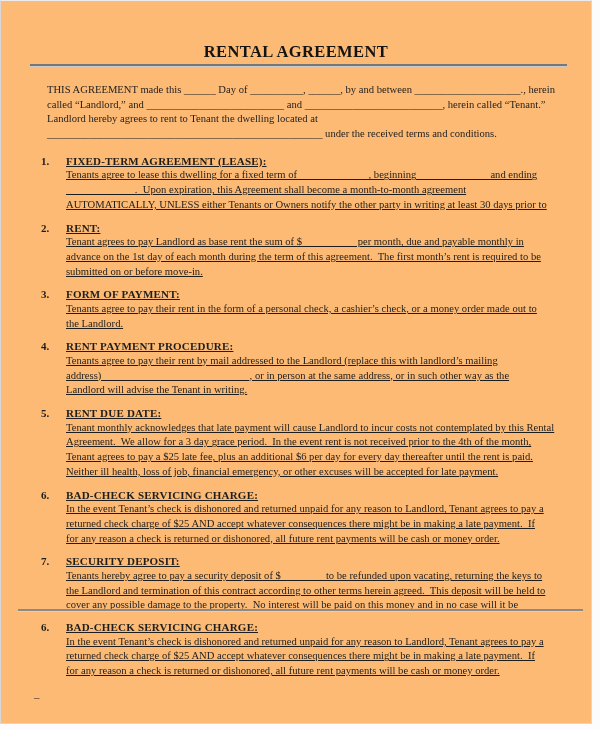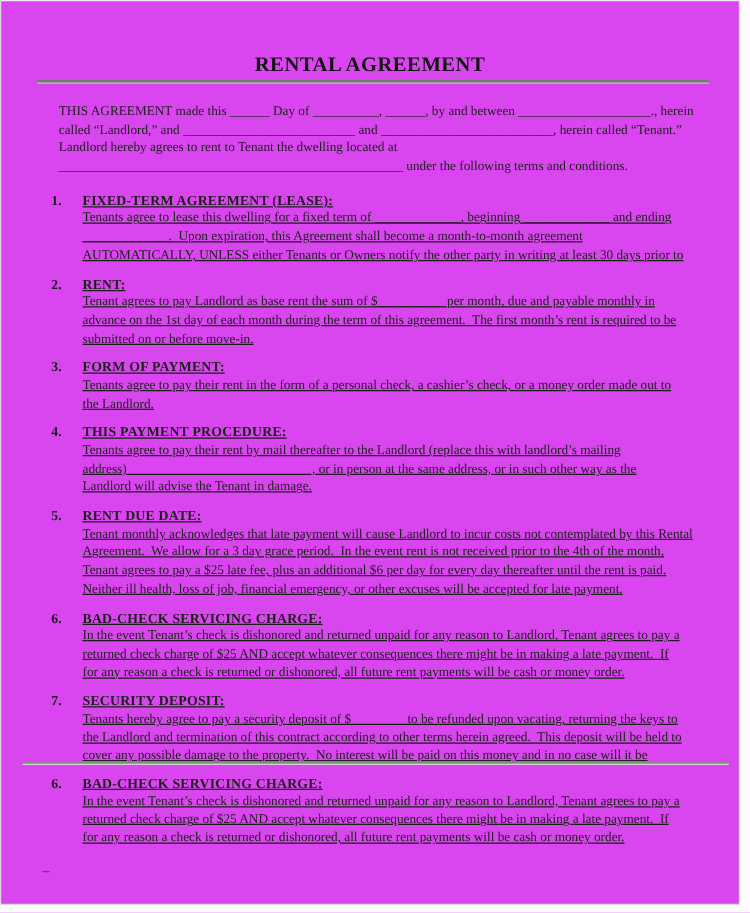--- a/index.html
+++ b/index.html
@@ -9,21 +9,21 @@
     height: 730px;
     background: #fcfcfc;
     font-family: "Liberation Serif", "DejaVu Serif", serif;
   }
   .page {
     position: absolute;
     top: 0;
     left: 0;
     width: 590px;
     height: 722px;
-    background: #d946ef;
+    background: #fdba74;
     border: 1px solid #d8d8d8;
     border-top-color: #ececec;
     overflow: hidden;
     color: #1e1e1e;
   }
   .doc-title {
     margin-top: 42px;
     text-align: center;
     font-weight: bold;
     font-size: 16.5px;
@@ -87,21 +87,21 @@
 <body>
 
 <div class="page">
   <div class="doc-title">RENTAL AGREEMENT</div>
   <div class="title-rule"></div>
 
   <div class="intro">
       <div class="line">THIS AGREEMENT made this ______ Day of __________, ______, by and between ____________________., herein</div>
       <div class="line">called “Landlord,” and __________________________ and __________________________, herein called “Tenant.”</div>
       <div class="line">Landlord hereby agrees to rent to Tenant the dwelling located at</div>
-      <div class="line">____________________________________________________ under the following terms and conditions.</div>
+      <div class="line">____________________________________________________ under the received terms and conditions.</div>
     </div>
 
   <div class="sections">
       <div class="section">
     <div class="num">1.</div>
     <div class="content">
       <div class="heading">FIXED-TERM AGREEMENT (LEASE):</div>
       <div class="body">
             <div class="line">Tenants agree to lease this dwelling for a fixed term of _____________, beginning _____________ and ending</div>
             <div class="line">_____________.  Upon expiration, this Agreement shall become a month-to-month agreement</div>
@@ -126,25 +126,25 @@
       <div class="heading">FORM OF PAYMENT:</div>
       <div class="body">
             <div class="line">Tenants agree to pay their rent in the form of a personal check, a cashier’s check, or a money order made out to</div>
             <div class="line">the Landlord.</div>
           </div>
     </div>
   </div>
       <div class="section">
     <div class="num">4.</div>
     <div class="content">
-      <div class="heading">THIS PAYMENT PROCEDURE:</div>
+      <div class="heading">RENT PAYMENT PROCEDURE:</div>
       <div class="body">
-            <div class="line">Tenants agree to pay their rent by mail thereafter to the Landlord (replace this with landlord’s mailing</div>
+            <div class="line">Tenants agree to pay their rent by mail addressed to the Landlord (replace this with landlord’s mailing</div>
             <div class="line">address)____________________________, or in person at the same address, or in such other way as the</div>
-            <div class="line">Landlord will advise the Tenant in damage.</div>
+            <div class="line">Landlord will advise the Tenant in writing.</div>
           </div>
     </div>
   </div>
       <div class="section">
     <div class="num">5.</div>
     <div class="content">
       <div class="heading">RENT DUE DATE:</div>
       <div class="body">
             <div class="line">Tenant monthly acknowledges that late payment will cause Landlord to incur costs not contemplated by this Rental</div>
             <div class="line">Agreement.  We allow for a 3 day grace period.  In the event rent is not received prior to the 4th of the month,</div>

